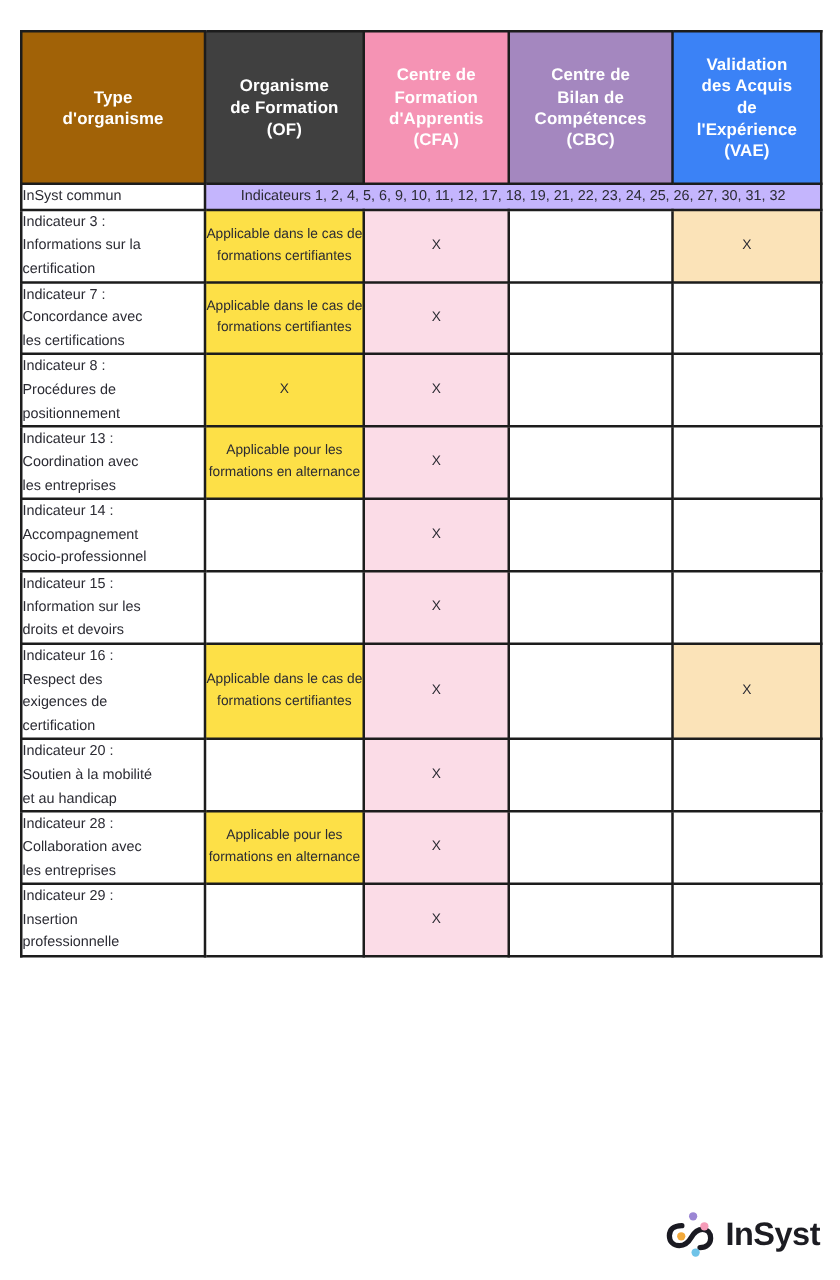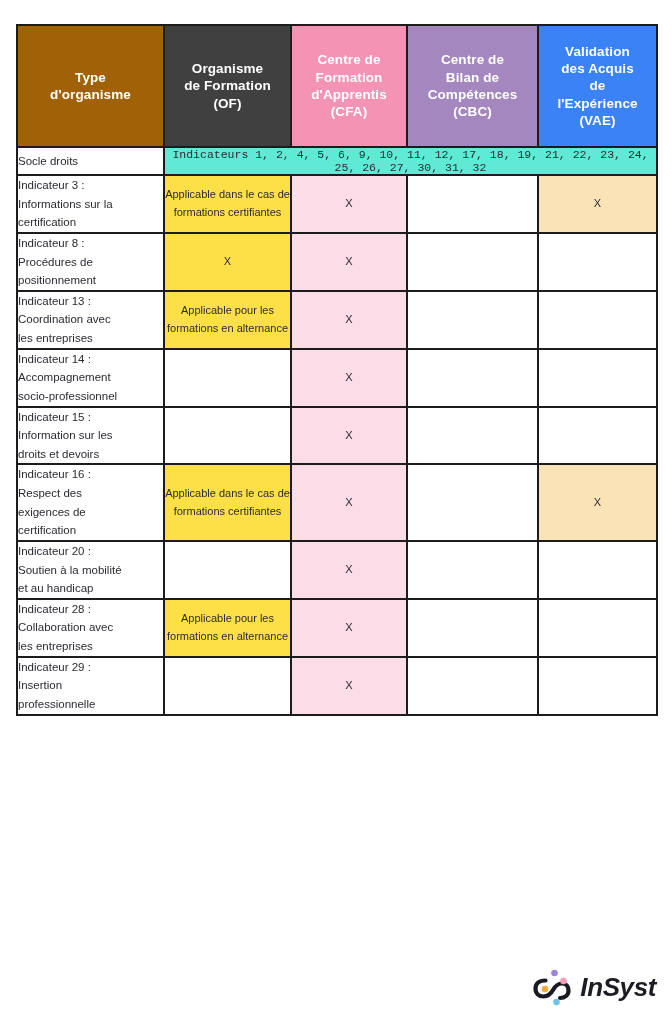--- a/index.html
+++ b/index.html
@@ -78,34 +78,32 @@
     background: #ffffff;
   }
   td.cell.fill-of  { background: #fde047; }
   td.cell.fill-cfa { background: #FBDCE7; }
   td.cell.fill-vae { background: #FBE3B8; }
 
   td.socle {
     text-align: center;
     font-size: 11.5px;
     padding: 16px 8px;
-    background: #5eead4;
-    color: #2b2b33;
-    font-family: Liberation Mono, monospace;
+    background: #c4b5fd;
+    color: #2b2b33;
   }
 
   
   .footer {
     position: absolute;
     right: 16px;
     bottom: 14px;
     display: flex;
     align-items: center;
     gap: 7px;
-    font-style: italic;
   }
   .logo-mark { display: block; }
   .logo-word {
     font-size: 26px;
     font-weight: bold;
     color: #1c1c22;
     letter-spacing: -0.4px;
     line-height: 1;
   }
 </style>
@@ -126,30 +124,37 @@
       <tr>
         <th class="h-type"><span>Type<br>d'organisme</span></th>
         <th class="h-of"><span>Organisme<br>de Formation<br>(OF)</span></th>
         <th class="h-cfa"><span>Centre de<br>Formation<br>d'Apprentis<br>(CFA)</span></th>
         <th class="h-cbc"><span>Centre de<br>Bilan de<br>Compétences<br>(CBC)</span></th>
         <th class="h-vae"><span>Validation<br>des Acquis<br>de<br>l'Expérience<br>(VAE)</span></th>
       </tr>
     </thead>
     <tbody>
       <tr>
-        <td class="label">Socle droits</td>
+        <td class="label">InSyst commun</td>
         <td class="socle" colspan="4">Indicateurs 1, 2, 4, 5, 6, 9, 10, 11, 12, 17, 18, 19, 21, 22, 23, 24, 25, 26, 27, 30, 31, 32</td>
       </tr>
 
     <tr>
           <td class="label">Indicateur 3 :<br>Informations sur la<br>certification</td>
           <td class="cell fill-of">Applicable dans le cas de formations certifiantes</td>
           <td class="cell fill-cfa">X</td>
           <td class="cell"></td>
           <td class="cell fill-vae">X</td>
+        </tr>
+        <tr>
+          <td class="label">Indicateur 7 :<br>Concordance avec<br>les certifications</td>
+          <td class="cell fill-of">Applicable dans le cas de formations certifiantes</td>
+          <td class="cell fill-cfa">X</td>
+          <td class="cell"></td>
+          <td class="cell"></td>
         </tr>
         <tr>
           <td class="label">Indicateur 8 :<br>Procédures de<br>positionnement</td>
           <td class="cell fill-of">X</td>
           <td class="cell fill-cfa">X</td>
           <td class="cell"></td>
           <td class="cell"></td>
         </tr>
         <tr>
           <td class="label">Indicateur 13 :<br>Coordination avec<br>les entreprises</td>

